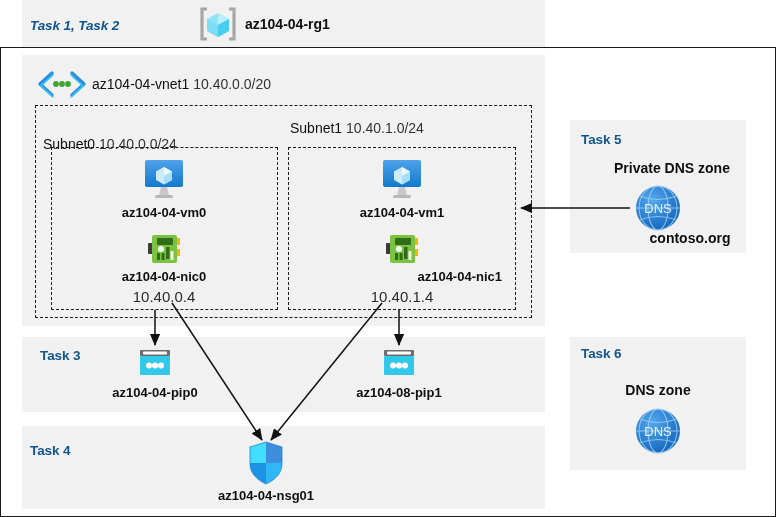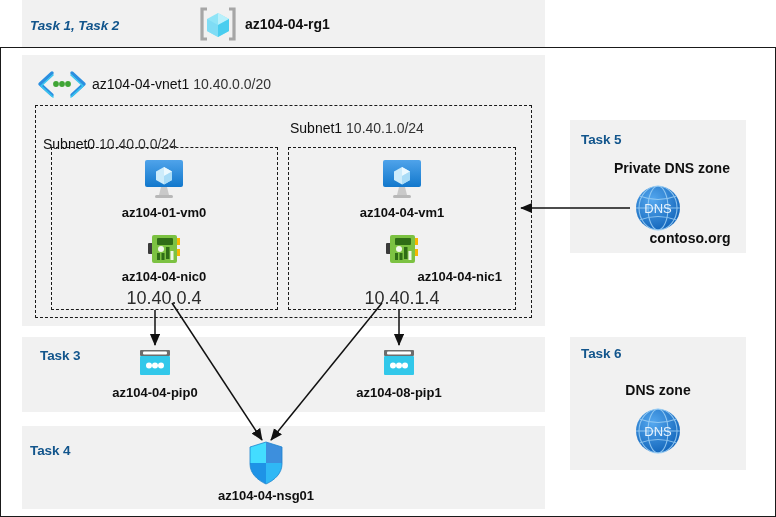--- a/index.html
+++ b/index.html
@@ -45,21 +45,21 @@
   .res-name {
     position: absolute;
     font-size: 13px;
     font-weight: bold;
     color: #0f0f0f;
     white-space: nowrap;
     text-align: center;
   }
   .res-sub {
     position: absolute;
-    font-size: 18px;
+    font-size: 15px;
     font-weight: normal;
     color: #2b2b2b;
     white-space: nowrap;
     text-align: center;
   }
   .title-row {
     position: absolute;
     font-size: 14px;
     white-space: nowrap;
     color: #0f0f0f;
@@ -142,21 +142,21 @@
         </linearGradient>
       </defs>
       <rect x="4" y="2" width="38" height="27" rx="2" fill="url(#vmg0)"></rect>
       <polygon points="23,9 31,13.5 31,22 23,26.5 15,22 15,13.5" fill="#cdecfb"></polygon>
       <polygon points="23,9 31,13.5 23,18" fill="#ecf9ff"></polygon>
       <polygon points="23,18 31,13.5 31,22 23,26.5" fill="#a9dcf7"></polygon>
       <path d="M20,29 L26,29 L28,37 L18,37 Z" fill="#c9c9c9"></path>
       <rect x="14" y="37" width="18" height="3" rx="1.5" fill="#b8b8b8"></rect>
     </svg>
   </div>
-  <div class="res-name" style="left:64px; top:205px; width:200px;">az104-01-vm0</div>
+  <div class="res-name" style="left:64px; top:205px; width:200px;">az104-04-vm0</div>
 
   <div class="icon" style="left:148px; top:233px; width:33px; height:32px;">
     <svg width="33" height="32" viewBox="0 0 33 32">
       <rect x="27" y="5" width="5" height="7" fill="#f5b700"></rect>
       <rect x="27" y="16" width="5" height="7" fill="#f5b700"></rect>
       <rect x="0" y="10" width="5" height="11" rx="1" fill="#3b3b3b"></rect>
       <rect x="4" y="2" width="25" height="28" rx="2" fill="#7cc242"></rect>
       <rect x="9" y="5" width="16" height="7" rx="1" fill="#2f6d16"></rect>
       <circle cx="13" cy="16" r="3" fill="#f2f8ec"></circle>
       <rect x="18" y="14" width="3.5" height="12" fill="#2f6d16"></rect>

